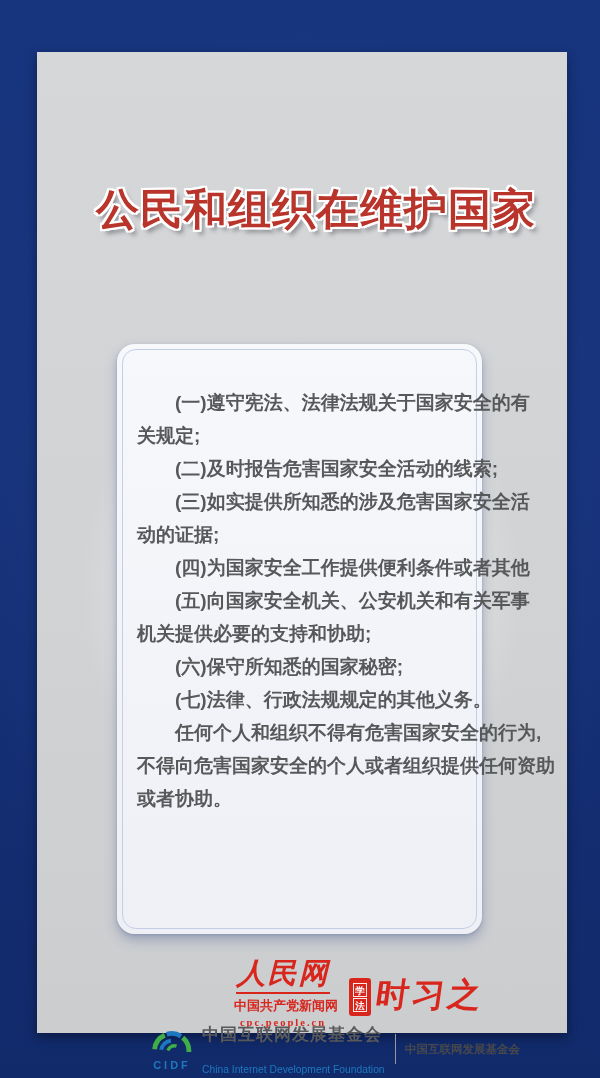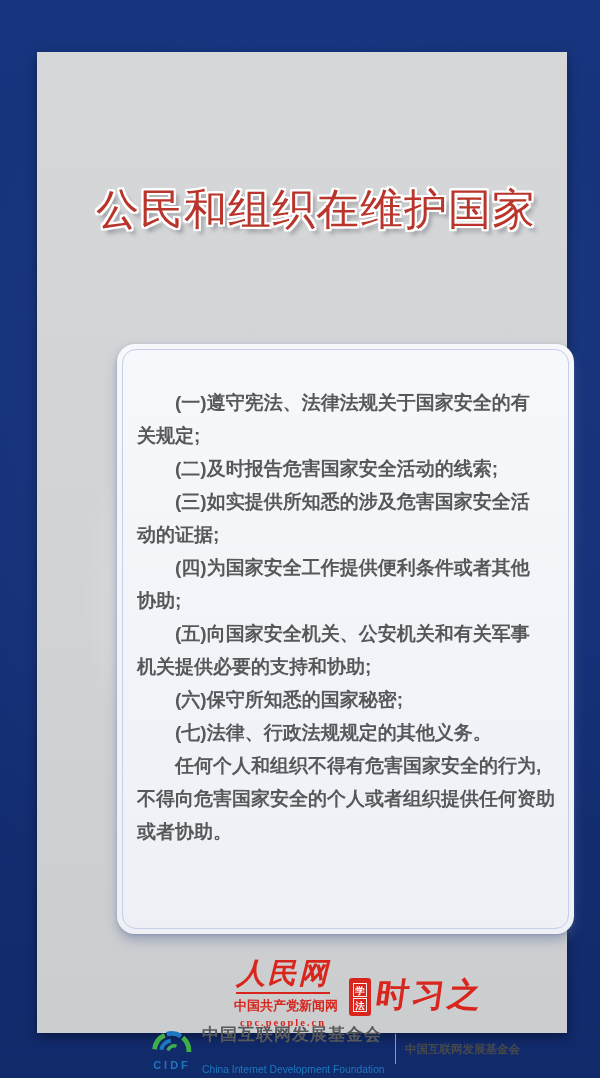--- a/index.html
+++ b/index.html
@@ -19,32 +19,32 @@
   .panel{
     position:absolute;left:37px;top:52px;width:530px;height:981px;
     background:
       radial-gradient(58% 36% at 50% 55%, rgba(252,252,250,.95), rgba(252,252,250,0) 72%),
       linear-gradient(180deg,#d5d7d9 0%,#d0d2d4 60%,#cbcdcf 100%);
     box-shadow:0 4px 10px rgba(0,0,10,.4);
   }
   
   .title{
     position:absolute;left:0;right:0;top:128px;
-    text-align:center;color:#b9342b;font-size:43px;font-weight:400;
+    text-align:center;color:#b9342b;font-size:43px;font-weight:700;
     line-height:58px;letter-spacing:1px;
     text-shadow:
       -2px 0 0 #fff, 2px 0 0 #fff, 0 -2px 0 #fff, 0 2px 0 #fff,
       -2px -2px 0 #fff, 2px 2px 0 #fff, -2px 2px 0 #fff, 2px -2px 0 #fff,
       4px 5px 4px rgba(80,82,90,.55);
     padding-left: 28px;
   }
   .title-line{white-space:nowrap;}
   
   .content-card{
-    position:absolute;left:80px;top:292px;width:457px;height:590px;
+    position:absolute;left:80px;top:292px;width:365px;height:590px;
     border-radius:18px;
     background:linear-gradient(180deg,#f7f8fb 0%,#eef0f6 100%);
     box-shadow:0 6px 12px rgba(95,110,155,.45), 0 1px 3px rgba(95,110,155,.35);
   }
   .content-card .inner-border{
     position:absolute;inset:5px;border:1px solid #c3cee8;border-radius:14px;
     pointer-events:none;
   }
   .obligations{
     position:absolute;left:20px;right:14px;top:42px;
@@ -101,21 +101,20 @@
 
   <div class="content-card">
     <div class="inner-border"></div>
     <div class="obligations">
         <div class="line indent">(一)遵守宪法、法律法规关于国家安全的有</div>
         <div class="line">关规定;</div>
         <div class="line indent">(二)及时报告危害国家安全活动的线索;</div>
         <div class="line indent">(三)如实提供所知悉的涉及危害国家安全活</div>
         <div class="line">动的证据;</div>
         <div class="line indent">(四)为国家安全工作提供便利条件或者其他</div>
-        <div class="line">协助;</div>
         <div class="line indent">(五)向国家安全机关、公安机关和有关军事</div>
         <div class="line">机关提供必要的支持和协助;</div>
         <div class="line indent">(六)保守所知悉的国家秘密;</div>
         <div class="line indent">(七)法律、行政法规规定的其他义务。</div>
         <div class="line indent">任何个人和组织不得有危害国家安全的行为,</div>
         <div class="line">不得向危害国家安全的个人或者组织提供任何资助</div>
         <div class="line">或者协助。</div>
       </div>
   </div>
 

